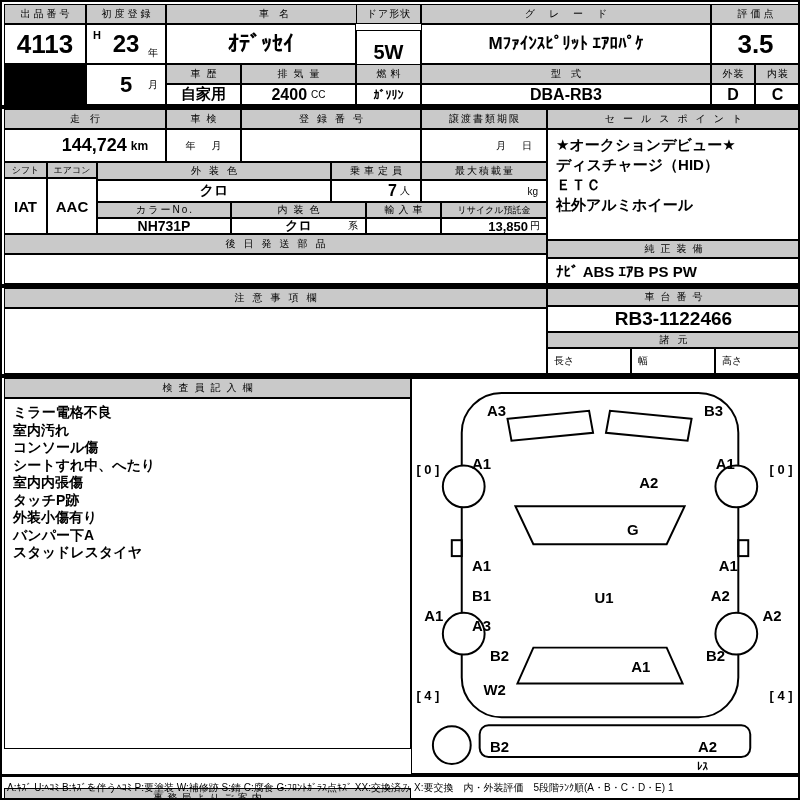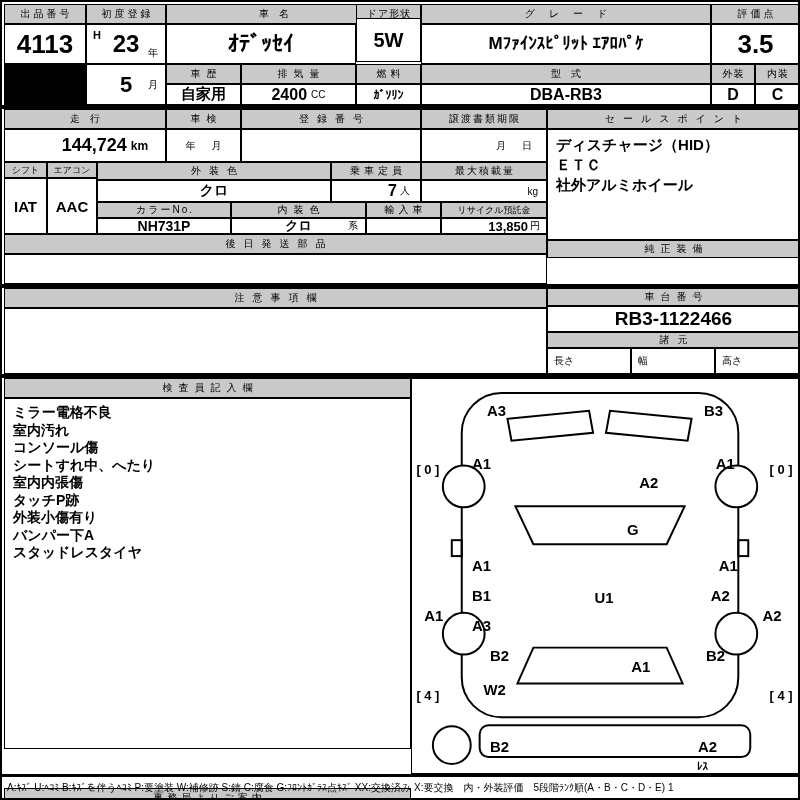--- a/index.html
+++ b/index.html
@@ -54,21 +54,21 @@
   </div>
   <div class="cell val" style="left:84px;top:62px;width:80px;height:41px;">
     <span class="num22">5</span>
     <span class="unit-r">月</span>
   </div>
 
   <div class="cell hdr" style="left:164px;top:2px;width:216px;height:20px;letter-spacing:10px;text-indent:10px;">車名</div>
   <div class="cell val num22" style="left:164px;top:22px;width:190px;height:40px;">ｵﾃﾞｯｾｲ</div>
 
   <div class="cell hdr" style="left:354px;top:2px;width:65px;height:20px;letter-spacing:1px;text-indent:1px;">ドア形状</div>
-  <div class="cell val num20" style="left:354px;top:16px;width:65px;height:44px;">5W</div>
+  <div class="cell val num20" style="left:354px;top:28px;width:65px;height:44px;">5W</div>
 
   <div class="cell hdr" style="left:419px;top:2px;width:290px;height:20px;letter-spacing:14px;text-indent:14px;">グレード</div>
   <div class="cell val num17" style="left:419px;top:22px;width:290px;height:40px;">Mﾌｧｲﾝｽﾋﾟﾘｯﾄ ｴｱﾛﾊﾟｹ</div>
 
   <div class="cell hdr" style="left:709px;top:2px;width:89px;height:20px;">評価点</div>
   <div class="cell val num26" style="left:709px;top:22px;width:89px;height:40px;">3.5</div>
 
   <div class="cell hdr" style="left:164px;top:62px;width:75px;height:20px;letter-spacing:6px;text-indent:6px;">車歴</div>
   <div class="cell val num15" style="left:164px;top:82px;width:75px;height:21px;">自家用</div>
 
@@ -107,20 +107,21 @@
   <div class="cell" style="left:239px;top:127px;width:180px;height:33px;"></div>
 
   <div class="cell hdr" style="left:419px;top:107px;width:126px;height:20px;letter-spacing:2px;text-indent:2px;">譲渡書類期限</div>
   <div class="cell right" style="left:419px;top:127px;width:126px;height:33px;padding-right:14px;">
     <span class="mini">月</span>
     <span class="mini gap">日</span>
   </div>
 
   <div class="cell hdr" style="left:545px;top:107px;width:253px;height:20px;letter-spacing:8px;text-indent:8px;">セールスポイント</div>
   <div class="cell list" style="left:545px;top:127px;width:253px;height:111px;">
+    <div>★オークションデビュー★</div>
     <div>ディスチャージ（HID）</div>
     <div>ＥＴＣ</div>
     <div>社外アルミホイール</div>
   </div>
 
   <div class="cell hdr tight" style="left:2px;top:160px;width:43px;height:16px;">シフト</div>
   <div class="cell val num15" style="left:2px;top:176px;width:43px;height:56px;">IAT</div>
   <div class="cell hdr tight" style="left:45px;top:160px;width:50px;height:16px;">エアコン</div>
   <div class="cell val num15" style="left:45px;top:176px;width:50px;height:56px;">AAC</div>
 
@@ -153,20 +154,21 @@
   <div class="cell hdr tight" style="left:439px;top:200px;width:106px;height:16px;">リサイクル預託金</div>
   <div class="cell val right" style="left:439px;top:216px;width:106px;height:16px;padding-right:6px;">
     <span class="num13">13,850</span>
     <span class="mini" style="margin-left:2px;">円</span>
   </div>
 
   <div class="cell hdr" style="left:2px;top:232px;width:543px;height:20px;letter-spacing:8px;text-indent:8px;">後日発送部品</div>
   <div class="cell" style="left:2px;top:252px;width:543px;height:30px;"></div>
 
   <div class="cell hdr" style="left:545px;top:238px;width:253px;height:18px;letter-spacing:6px;text-indent:6px;">純正装備</div>
+  <div class="cell val num15 left" style="left:545px;top:256px;width:253px;height:26px;padding-left:8px;">ﾅﾋﾞ ABS ｴｱB PS PW</div>
 
   <div class="bar" style="top:282px;height:4px;"></div>
 
   <div class="cell hdr" style="left:2px;top:286px;width:543px;height:20px;letter-spacing:8px;text-indent:8px;">注意事項欄</div>
   <div class="cell" style="left:2px;top:306px;width:543px;height:66px;"></div>
 
   <div class="cell hdr" style="left:545px;top:286px;width:253px;height:18px;letter-spacing:6px;text-indent:6px;">車台番号</div>
   <div class="cell val" style="left:545px;top:304px;width:253px;height:26px;font-size:19px;">RB3-1122466</div>
   <div class="cell hdr" style="left:545px;top:330px;width:253px;height:16px;letter-spacing:8px;text-indent:8px;">諸元</div>
   <div class="cell left" style="left:545px;top:346px;width:84px;height:26px;padding-left:6px;text-align:center;">

